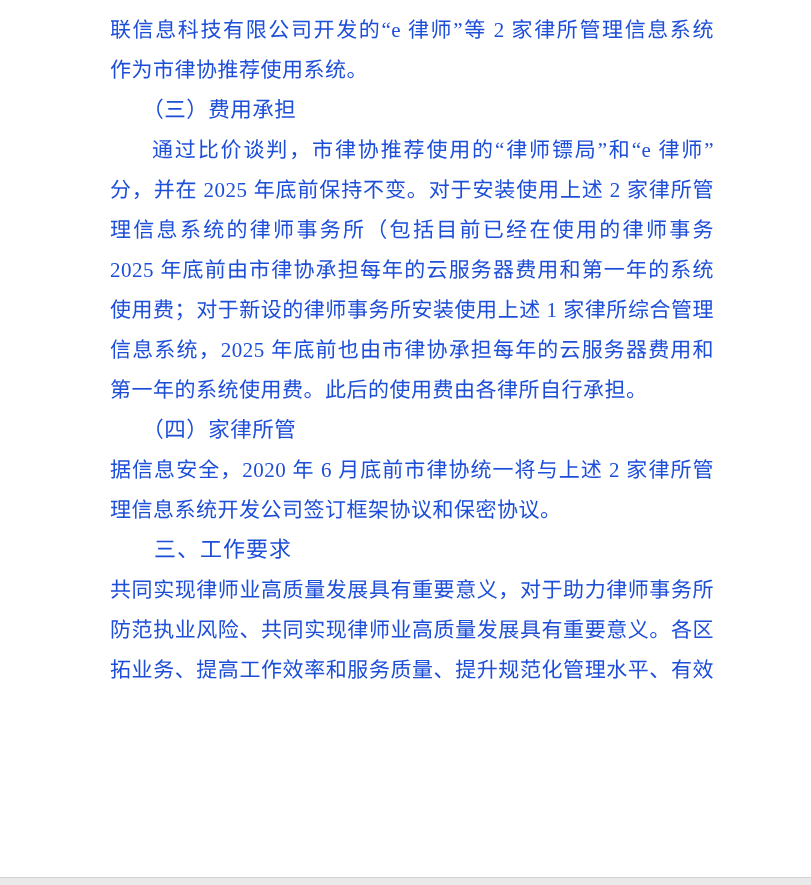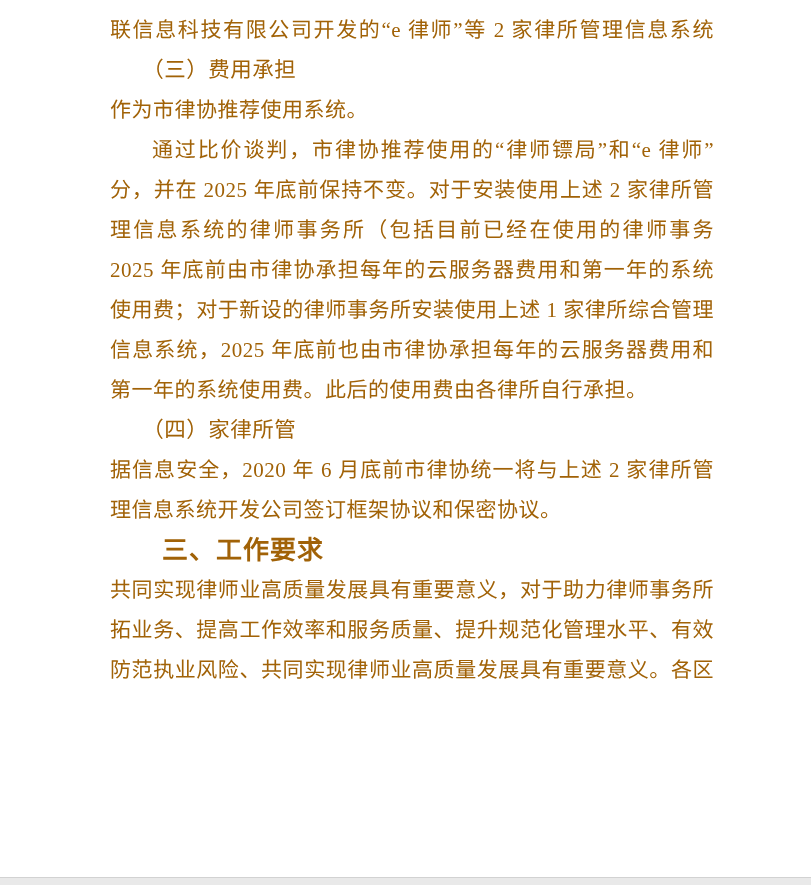--- a/index.html
+++ b/index.html
@@ -7,21 +7,21 @@
     padding: 0;
     background: #ffffff;
   }
   .page {
     position: relative;
     width: 811px;
     height: 885px;
     background: #ffffff;
     overflow: hidden;
     font-family: "Liberation Serif", "DejaVu Serif", serif;
-    color: #a16207;
+    color: #1d4ed8;
   }
   .textblock {
     position: absolute;
     left: 110px;
     right: 97px;
     top: 10px;
   }
   .ln {
     height: 40px;
     line-height: 40px;
@@ -38,51 +38,51 @@
   }
   .ind2  { text-indent: 2em; }
   .ind15 { text-indent: 1.5em; }
   .kai {
     
     font-size: 21.5px;
   }
   .hd {
     
     font-family: "Liberation Sans", "DejaVu Sans", sans-serif;
-    font-weight: 700;
-    font-size: 26px;
+    font-weight: 400;
+    font-size: 22px;
     letter-spacing: 1px;
   }
   .footer-strip {
     position: absolute;
     left: 0;
     right: 0;
     bottom: 0;
     height: 7px;
     background: #e9e9e9;
     border-top: 1px solid #d2d2d2;
   }
 </style>
 </head>
 <body>
 
 <div class="page">
   <div class="textblock">
     <div class="ln">联信息科技有限公司开发的“e 律师”等 2 家律所管理信息系统</div>
+    <div class="ln end">作为市律协推荐使用系统。</div>
     <div class="ln end kai ind15">（三）费用承担</div>
-    <div class="ln end">作为市律协推荐使用系统。</div>
     <div class="ln ind2">通过比价谈判，市律协推荐使用的“律师镖局”和“e 律师”</div>
     <div class="ln">分，并在 2025 年底前保持不变。对于安装使用上述 2 家律所管</div>
     <div class="ln">理信息系统的律师事务所（包括目前已经在使用的律师事务所），</div>
     <div class="ln">2025 年底前由市律协承担每年的云服务器费用和第一年的系统</div>
     <div class="ln">使用费；对于新设的律师事务所安装使用上述 1 家律所综合管理</div>
     <div class="ln">信息系统，2025 年底前也由市律协承担每年的云服务器费用和</div>
     <div class="ln end">第一年的系统使用费。此后的使用费由各律所自行承担。</div>
     <div class="ln end kai ind15">（四）家律所管</div>
     <div class="ln">据信息安全，2020 年 6 月底前市律协统一将与上述 2 家律所管</div>
     <div class="ln end">理信息系统开发公司签订框架协议和保密协议。</div>
     <div class="ln end hd ind2">三、工作要求</div>
     <div class="ln">共同实现律师业高质量发展具有重要意义，对于助力律师事务所开</div>
+    <div class="ln">防范执业风险、共同实现律师业高质量发展具有重要意义。各区</div>
     <div class="ln">拓业务、提高工作效率和服务质量、提升规范化管理水平、有效</div>
-    <div class="ln">防范执业风险、共同实现律师业高质量发展具有重要意义。各区</div>
   </div>
   <div class="footer-strip"></div>
 </div>
 
 </body></html>

